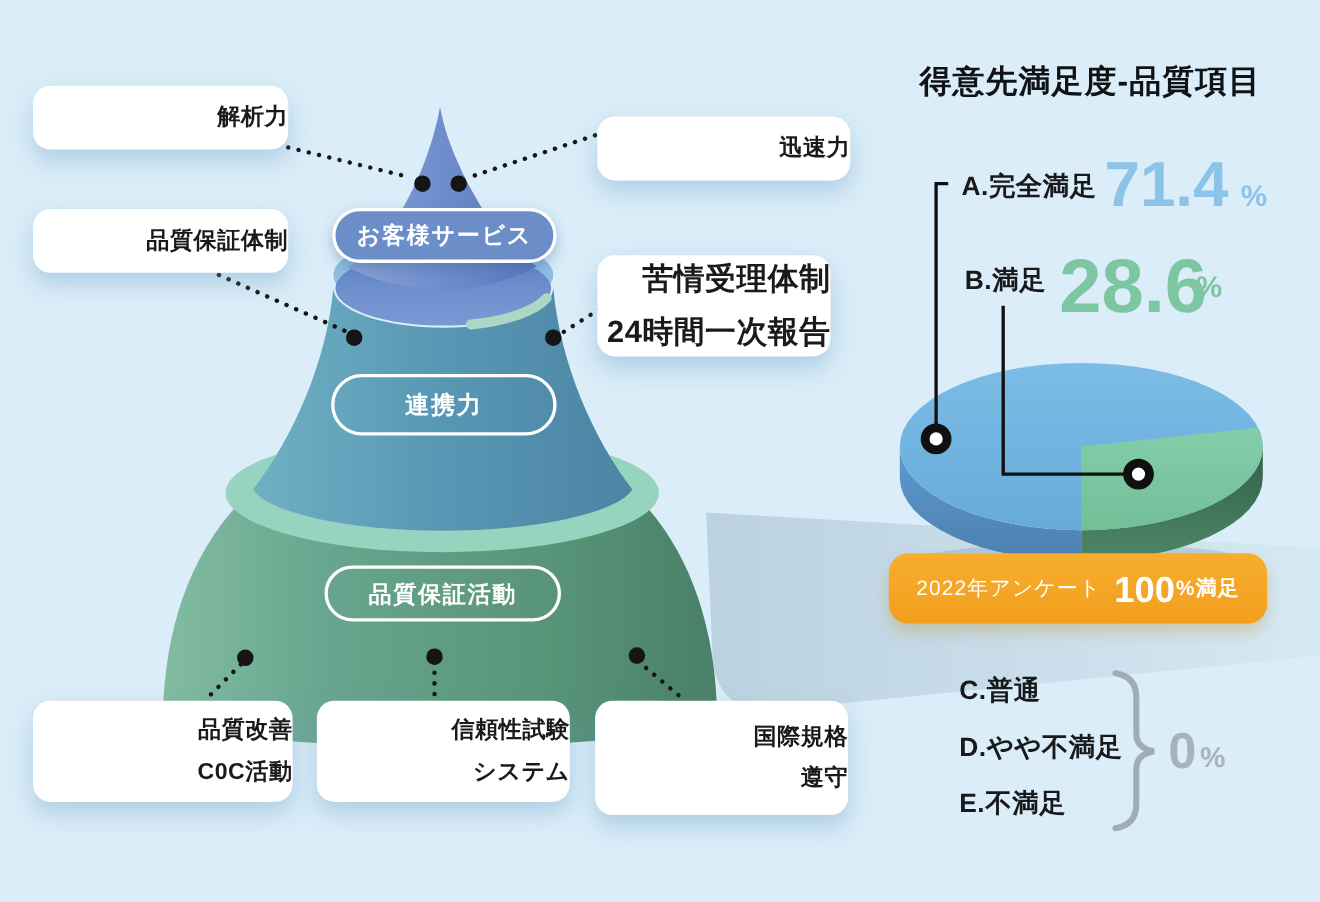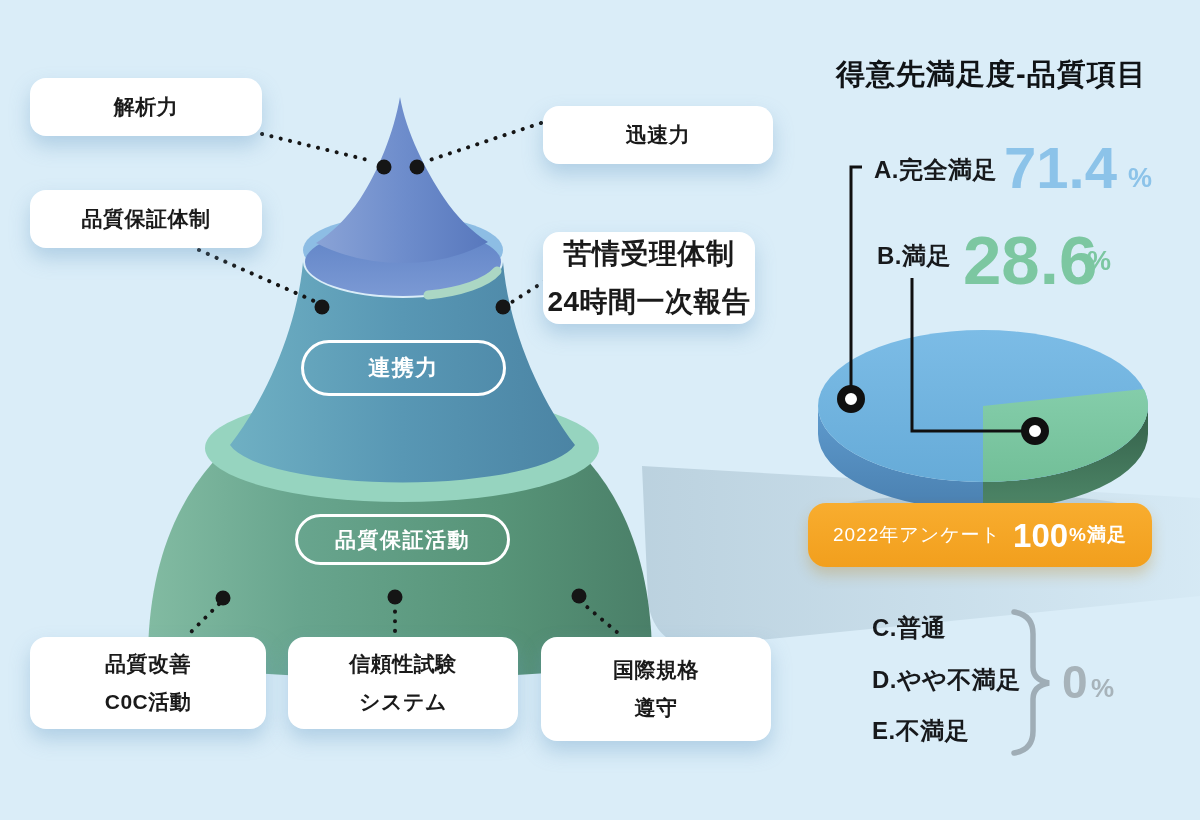--- a/index.html
+++ b/index.html
@@ -16,21 +16,21 @@
   .stage svg.art{position:absolute;left:0;top:0;}
   .abs{position:absolute;}
 
   
   .card{
     position:absolute;
     background:#ffffff;
     border-radius:16px;
     box-shadow:0 10px 20px rgba(109,158,196,.38);
     display:flex;flex-direction:column;
-    align-items:center;justify-content:center;
+    align-items:flex-end;justify-content:center;
     font-size:21px;font-weight:600;color:#1a1a1a;
     text-align:center;line-height:1.8;
     letter-spacing:.5px;
   }
   .c-kaiseki {left:30px; top:78px;  width:232px;height:58px;}
   .c-hosho   {left:30px; top:190px; width:232px;height:58px;}
   .c-jinsoku {left:543px;top:78px;  width:230px;height:58px;margin-top:28px;}
   .c-kujo    {left:543px;top:190px; width:212px;height:92px;font-size:28px;line-height:1.7;margin-top:42px;}
   .c-kaizen  {left:30px; top:637px; width:236px;height:92px;}
   .c-shinrai {left:288px;top:637px; width:230px;height:92px;}
@@ -207,20 +207,21 @@
   </div>
   <div class="card c-shinrai">
     <span>信頼性試験</span>
     <span>システム</span>
   </div>
   <div class="card c-kokusai">
     <span>国際規格</span>
     <span>遵守</span>
   </div>
 
+  <div class="pill p-top">お客様サービス</div>
   <div class="pill p-mid">連携力</div>
   <div class="pill p-bot">品質保証活動</div>
 
   <div class="abs chart-title">得意先満足度-品質項目</div>
 
   <div class="abs seg-label a-label">A.完全満足</div>
   <div class="abs big-val a-value">71.4</div>
   <div class="abs a-unit">%</div>
 
   <div class="abs seg-label b-label">B.満足</div>

